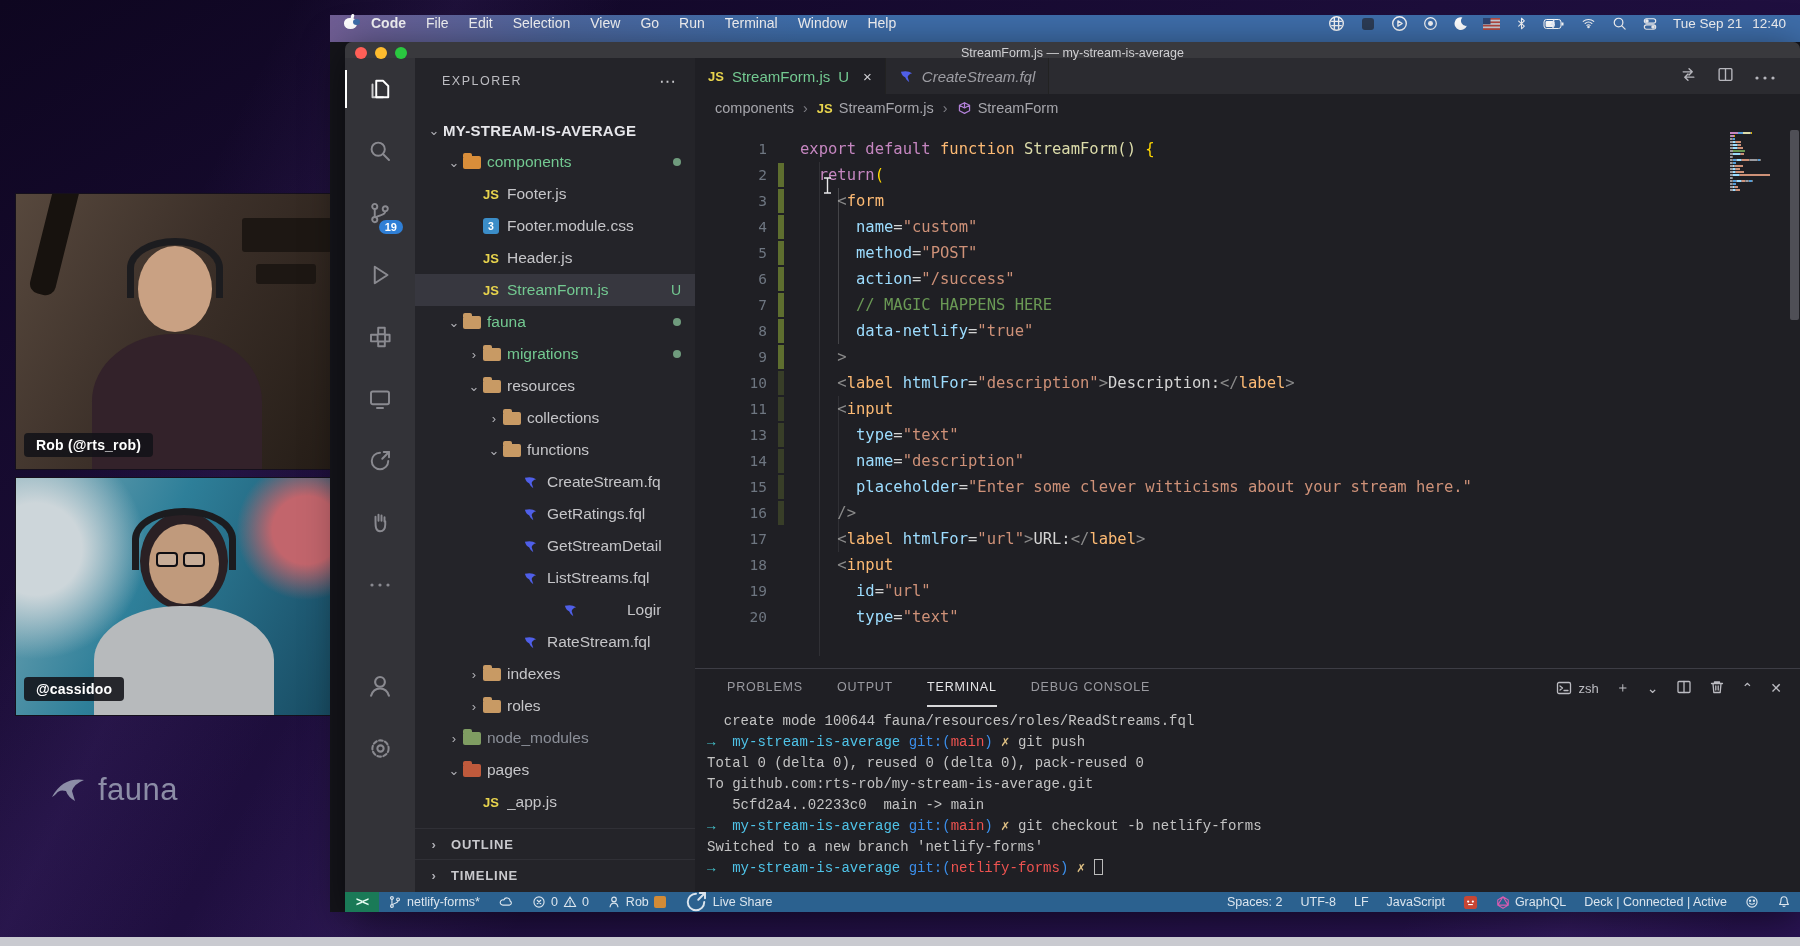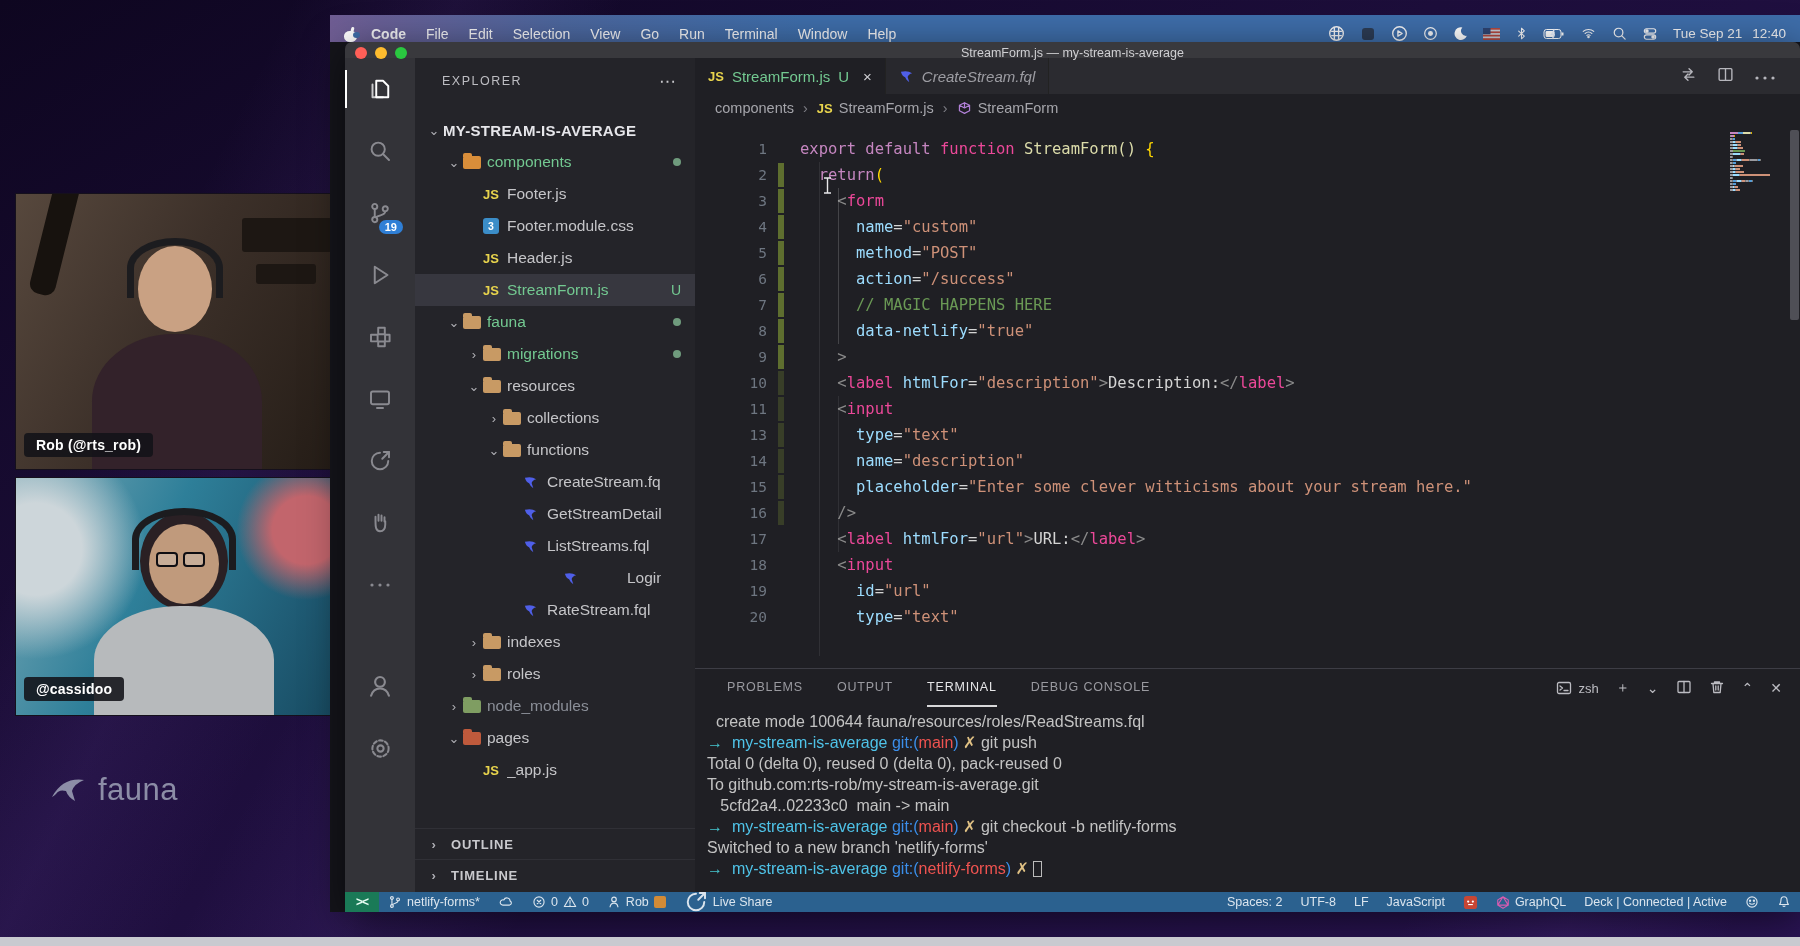--- a/index.html
+++ b/index.html
@@ -18,21 +18,21 @@
   .sil-phones{position:absolute;border:7px solid #1c1c1f;border-bottom:none;border-radius:50% 50% 0 0}
   .guitar{position:absolute;width:26px;height:120px;background:#17120e;border-radius:10px;transform:rotate(14deg)}
   .shelf{position:absolute;background:#1d1713;border-radius:3px}
   .glasses{position:absolute;display:flex;gap:5px}
   .glasses i{width:22px;height:15px;border:2.5px solid #0e0d12;border-radius:4px;background:rgba(220,230,235,.25)}
   
   .brand{position:absolute;left:50px;top:772px;display:flex;align-items:center;gap:12px;opacity:.85}
   .brand span{font-size:31px;color:#9fa3b8;letter-spacing:.5px}
   
   .screen{position:absolute;left:330px;top:15px;width:1470px;height:897px;background:#15151b}
-  .menubar{height:27px;display:flex;align-items:flex-end;padding:0 14px;color:#f4f4f6;font-size:14px;background:linear-gradient(90deg,#6f5d93 0%,#4b669d 16%,#3e6da9 32%,#3e6da9 100%)}
+  .menubar{height:27px;display:flex;align-items:flex-start;padding:0 14px;color:#f4f4f6;font-size:14px;background:linear-gradient(90deg,#6f5d93 0%,#4b669d 16%,#3e6da9 32%,#3e6da9 100%)}
   .mb-item{padding:0 10px;cursor:default}
   .mb-item.app{font-weight:bold}
   .mb-right{margin-left:auto;display:flex;align-items:center;gap:15px}
   .mb-right .icon svg{display:block}
   .mb-clock{display:flex;gap:10px;font-size:13.5px;font-weight:500}
   .apple{width:13px;height:14px;position:relative;margin-right:4px}
   .apple::before{content:"";position:absolute;left:0;top:3px;width:13px;height:11px;background:#fff;border-radius:45% 45% 48% 48%}
   .apple::after{content:"";position:absolute;right:-3px;top:4px;width:7px;height:6px;background:#3e6da9;border-radius:50%}
   .apple i{position:absolute;left:7px;top:-1px;width:3px;height:5px;background:#fff;border-radius:2px;transform:rotate(18deg)}
   
@@ -82,38 +82,38 @@
   .breadcrumb{height:28px;display:flex;align-items:center;gap:9px;padding-left:20px;font-size:14.5px;color:#a5a5ab;flex:none}
   .bc-seg{display:flex;align-items:center;gap:6px;cursor:pointer}
   .bc-sep{color:#7d7d84}
   
   .codearea{flex:1;position:relative;overflow:hidden;font-family:"DejaVu Sans Mono","Liberation Mono",monospace;font-size:15.5px;line-height:26px;padding-top:14px}
   .cl{display:flex;height:26px;white-space:pre}
   .ln{width:72px;text-align:right;color:#6e7681;font-size:14.5px;flex:none}
   .gut{width:33px;position:relative;flex:none}
   .gitbar{position:absolute;left:11px;top:1px;bottom:1px;width:6px;background:#5e6e2f}
   .gitbar.soft{opacity:.4}
-  .tok-k{color:#c586c0}.tok-b{color:#ec4899}.tok-f{color:#dcdcaa}.tok-g{color:#ffd700}
+  .tok-k{color:#c586c0}.tok-b{color:#fdba74}.tok-f{color:#dcdcaa}.tok-g{color:#ffd700}
   .tok-a{color:#9cdcfe}.tok-s{color:#ce9178}.tok-c{color:#6a9955}.tok-t{color:#d4d4d4}.tok-p{color:#8a8a8a}
   .guide{position:absolute;width:1px;background:rgba(255,255,255,.08)}
   .guide.bright{background:rgba(255,255,255,.17)}
   .minimap{position:absolute;right:14px;top:10px;width:56px}
   .mm-row{height:2px;margin-bottom:1px;white-space:nowrap;font-size:0}
   .mm-seg{display:inline-block;height:2px;vertical-align:top}
   .vscroll{position:absolute;right:1px;top:8px;width:9px;height:190px;background:rgba(170,170,180,.35);border-radius:2px}
   .ibeam{position:absolute;color:#e8e8ea}
   
   .panel{height:224px;flex:none;border-top:1px solid #3d3d45;display:flex;flex-direction:column;background:#1f1f24}
   .panelhead{height:38px;display:flex;align-items:center;padding:0 18px 0 32px;flex:none}
   .ph-tab{margin-right:34px;height:100%;display:flex;align-items:center;font-size:12.5px;letter-spacing:.8px;color:#9a9aa0;border-bottom:2px solid transparent;cursor:pointer}
   .ph-tab.active{color:#e6e6e8;border-color:#d8d8da}
   .ph-actions{margin-left:auto;display:flex;align-items:center;gap:17px;color:#bcbcc2}
   .ph-shell{display:flex;align-items:center;gap:7px;font-size:13px}
   .ph-glyph{font-size:14px;cursor:pointer}
-  .terminal{flex:1;padding:4px 0 8px 12px;font-family:Liberation Sans, sans-serif;font-size:16px;line-height:21px;white-space:pre;color:#c3c3c3}
+  .terminal{flex:1;padding:4px 0 8px 12px;font-family:Liberation Mono, monospace;font-size:14px;line-height:21px;white-space:pre;color:#c3c3c3}
   .t-d{color:#c3c3c3}.t-arr{color:#45c5ce;font-weight:bold}.t-dir{color:#4fc3e8}.t-gb{color:#3b8eea}.t-br{color:#ef5350}.t-x{color:#e0c184}
   .t-cursor{display:inline-block;width:9px;height:16px;border:1px solid #bbb;vertical-align:-3px}
   
   .statusbar{height:20px;background:#2b618f;display:flex;align-items:center;color:#dbe5ee;font-size:12.5px;flex:none}
   .st-item{display:flex;align-items:center;gap:5px;padding:0 9px;height:100%;cursor:pointer;white-space:nowrap}
   .st-item .icon svg{display:block}
   .st-remote{background:#1a7a57;color:#eafff5;font-weight:bold;font-size:12px;padding:0 11px;letter-spacing:-1px}
   .st-right{margin-left:auto;display:flex;height:100%}
   .avatar-sq{width:12px;height:12px;border-radius:2px}
   .icon{display:inline-flex;align-items:center;justify-content:center}
@@ -433,20 +433,29 @@
               <span class="tlabel ">functions</span>
             </div>
             <div class="trow" style="padding-left: 90px;">
               <span class="chev"></span>
               <span class="ticon">
                 <svg width="15" height="15" viewBox="0 0 16 16">
                   <path d="M2 3 Q9 1 14 4.5 Q10 5.5 9.2 8.5 L11 14 Q7.5 11.5 6.5 8.7 Q3.5 8 2 3 Z" fill="#4f5fe8"></path>
                 </svg>
               </span>
               <span class="tlabel ">CreateStream.fql</span>
+            </div>
+            <div class="trow" style="padding-left: 90px;">
+              <span class="chev"></span>
+              <span class="ticon">
+                <svg width="15" height="15" viewBox="0 0 16 16">
+                  <path d="M2 3 Q9 1 14 4.5 Q10 5.5 9.2 8.5 L11 14 Q7.5 11.5 6.5 8.7 Q3.5 8 2 3 Z" fill="#4f5fe8"></path>
+                </svg>
+              </span>
+              <span class="tlabel ">GetRatings.fql</span>
             </div>
             <div class="trow" style="padding-left: 90px;">
               <span class="chev"></span>
               <span class="ticon">
                 <svg width="15" height="15" viewBox="0 0 16 16">
                   <path d="M2 3 Q9 1 14 4.5 Q10 5.5 9.2 8.5 L11 14 Q7.5 11.5 6.5 8.7 Q3.5 8 2 3 Z" fill="#4f5fe8"></path>
                 </svg>
               </span>
               <span class="tlabel ">GetStreamDetails.fql</span>
             </div>

